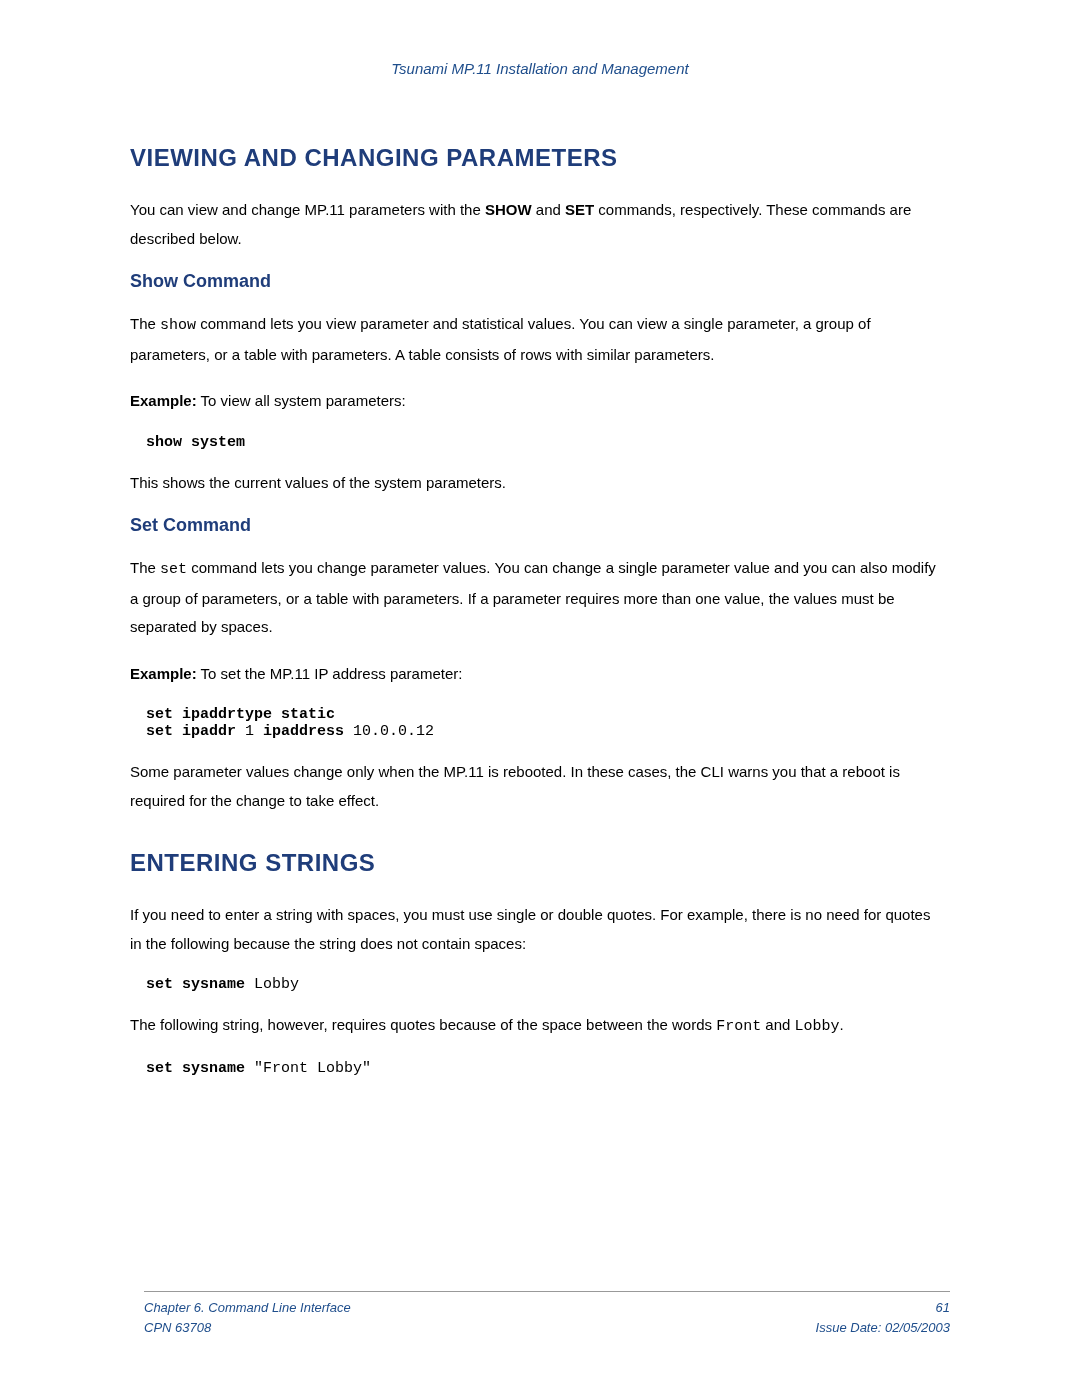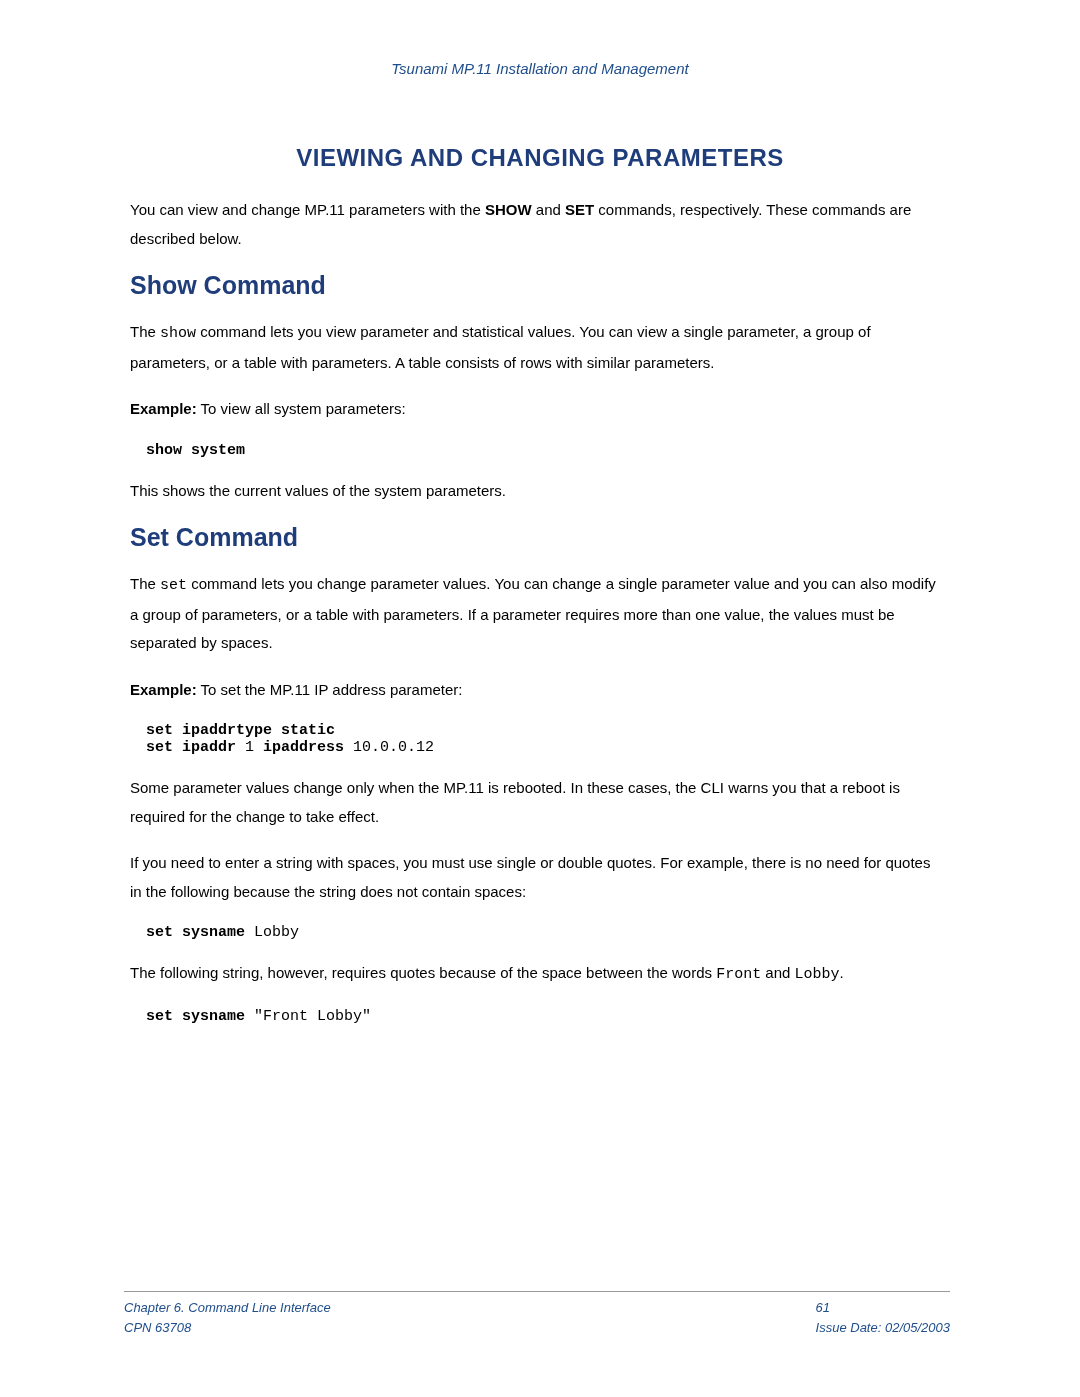--- a/index.html
+++ b/index.html
@@ -23,32 +23,31 @@
     font-size: 15px;
     margin-bottom: 67px;
   }
   h1.section-title {
     color: #1f3d7a;
     font-family: Arial, Helvetica, sans-serif;
     font-weight: bold;
     font-size: 24px;
     letter-spacing: 0.5px;
     margin: 16px 0 24px 0;
-    text-align: center;
   }
   p.body {
     font-size: 15px;
     line-height: 1.9;
     margin: 0 12px 18px 0;
   }
   h2.sub-title {
     color: #1f3d7a;
     font-family: Arial, Helvetica, sans-serif;
     font-weight: bold;
-    font-size: 25px;
+    font-size: 18px;
     margin: 12px 0 18px 0;
   }
   .mono {
     font-family: "Courier New", Courier, monospace;
     font-size: 15px;
   }
   .bold {
     font-weight: bold;
   }
   pre.code {
@@ -56,38 +55,38 @@
     font-size: 15px;
     font-weight: bold;
     margin: 14px 0 18px 16px;
     white-space: pre;
   }
   pre.code .arg {
     font-weight: normal;
   }
   .footer {
     position: absolute;
-    left: 124px;
+    left: 144px;
     right: 130px;
     bottom: 60px;
     border-top: 1px solid #999;
     padding-top: 6px;
     font-size: 13px;
     font-style: italic;
     color: #1f4e8c;
     display: flex;
     justify-content: space-between;
     line-height: 1.5;
   }
   .footer .left, .footer .right {
     display: flex;
     flex-direction: column;
   }
   .footer .right {
-    text-align: left;
+    text-align: right;
   }
 </style>
 </head>
 <body>
 
 <div class="page">
 
   <div class="doc-header">Tsunami MP.11 Installation and Management</div>
 
   <h1 class="section-title">VIEWING AND CHANGING PARAMETERS</h1>
@@ -118,20 +117,21 @@
 
   <p class="body">
     <span class="bold">Example:</span><span>  To set the MP.11 IP address parameter:</span>
   </p>
 
   <pre class="code"><span>set ipaddrtype static</span>
 <span>set ipaddr </span><span class="arg">1</span><span> ipaddress </span><span class="arg">10.0.0.12</span></pre>
 
   <p class="body">Some parameter values change only when the MP.11 is rebooted.  In these cases, the CLI warns you that a reboot is required for the change to take effect.</p>
 
+  <h1 class="section-title" style="margin-top:34px;">ENTERING STRINGS</h1>
 
   <p class="body">If you need to enter a string with spaces, you must use single or double quotes. For example, there is no need for quotes in the following because the string does not contain spaces:</p>
 
   <pre class="code"><span>set sysname </span><span class="arg">Lobby</span></pre>
 
   <p class="body">
     <span>The following string, however, requires quotes because of the space between the words </span><span class="mono">Front</span><span> and </span><span class="mono">Lobby</span><span>.</span>
   </p>
 
   <pre class="code"><span>set sysname </span><span class="arg">"Front Lobby"</span></pre>

